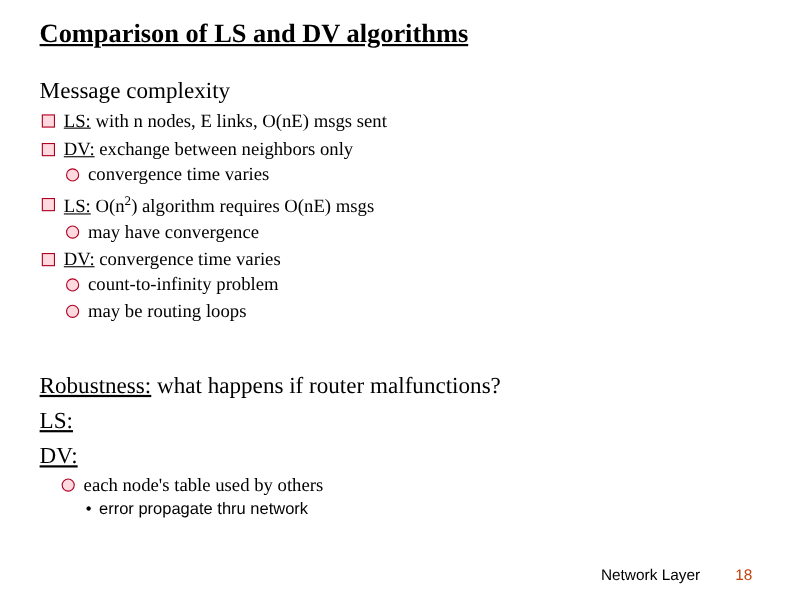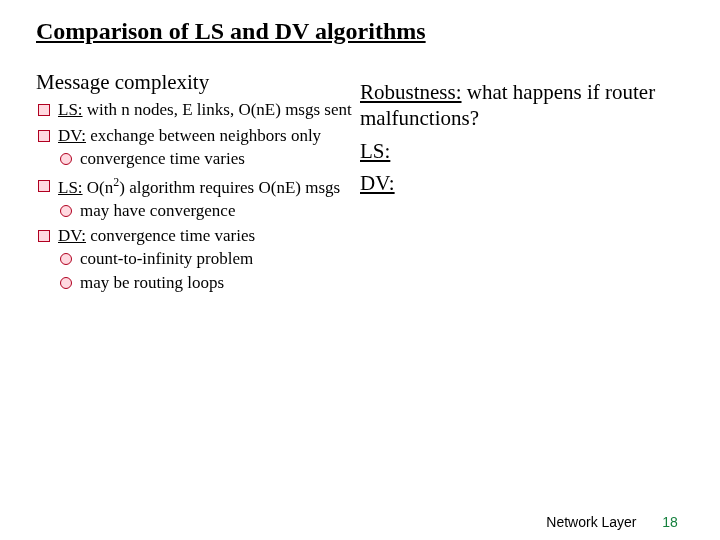--- a/index.html
+++ b/index.html
@@ -14,20 +14,22 @@
   }
   .title {
     font-size: 24px;
     font-weight: bold;
     text-decoration: underline;
     font-family: 'Comic Sans MS', 'Trebuchet MS', Georgia, serif;
     margin-bottom: 18px;
   }
   .cols {
     display: flex;
+    gap: 22px;
+    flex-direction: column;
   }
   .col {
     flex: 1;
     font-size: 17px;
     line-height: 1.25;
     font-family: 'Comic Sans MS', 'Trebuchet MS', Georgia, serif;
   }
   .sec-head {
     font-size: 21px;
     font-weight: normal;
@@ -67,21 +69,21 @@
   .col-right .sec-head { margin-top: 16px; }
   .inline-head { text-decoration: underline; font-size: 21px; margin-top: 6px; margin-bottom: 2px; }
   sup { font-size: 0.7em; }
   .footer {
     position: absolute;
     right: 36px;
     bottom: 10px;
     font-family: Arial, sans-serif;
     font-size: 14px;
   }
-  .footer .pn { display:inline-block; width: 28px; text-align: center; color:#15803d; }
+  .footer .pn { display:inline-block; width: 28px; text-align: right; color:#c2410c; }
 </style>
 </head>
 <body>
 
 <div class="title">Comparison of LS and DV algorithms</div>
 
 <div class="cols">
 
   <div class="col">
 
@@ -119,20 +121,26 @@
   <div class="col col-right">
 
     <div class="sec-head">
       <span class="u">Robustness:</span><span> what happens if router malfunctions?</span>
     </div>
 
     <div class="inline-head">LS:</div>
 
     <div class="inline-head">DV:</div>
     <ul class="ci" style="padding-left:18px;">
+      <li>
+        <span>each node's table used by others</span>
+        <ul class="bu">
+          <li>error propagate thru network</li>
+        </ul>
+      </li>
     </ul>
 
   </div>
 
 </div>
 
 <div class="footer">
   <span>Network Layer</span>
   &nbsp;&nbsp;&nbsp;
   <span class="pn">18</span>

